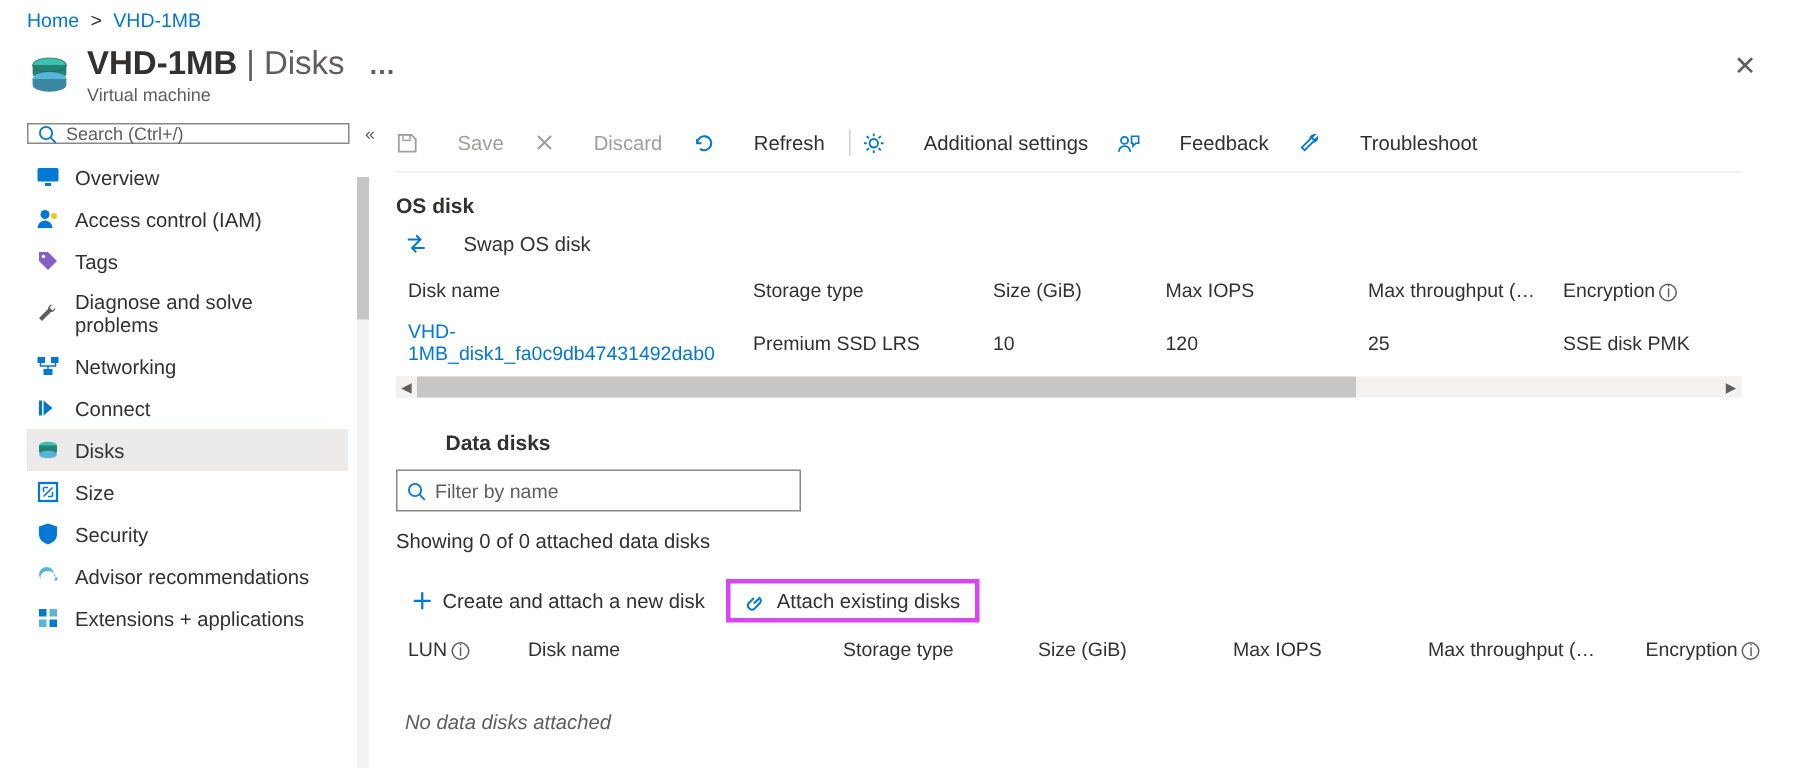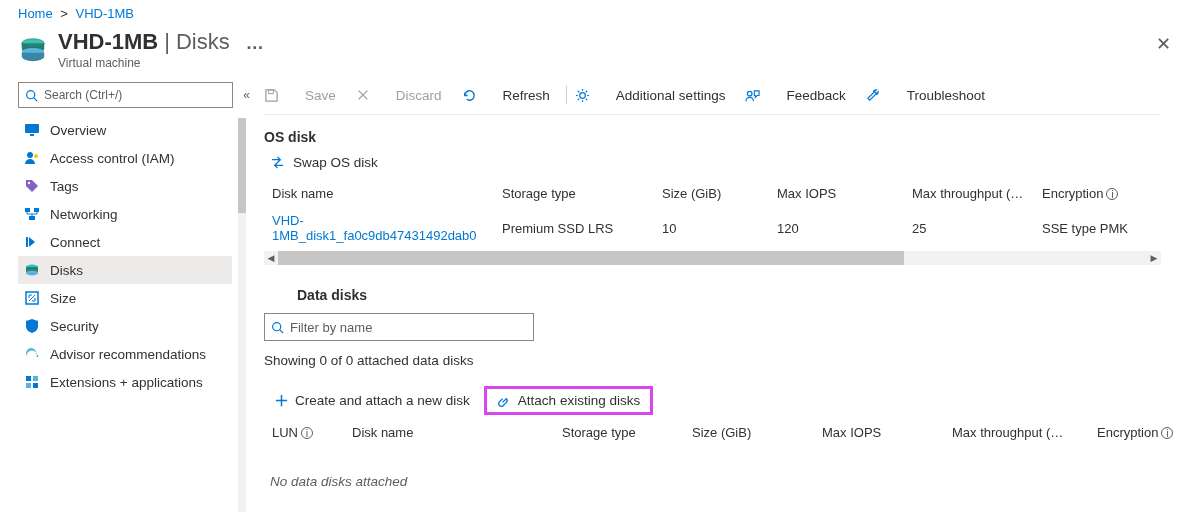--- a/index.html
+++ b/index.html
@@ -38,21 +38,21 @@
   .header-dots { margin-left: 16px; color: #605e5c; font-size: 18px; cursor: pointer; }
   .close-x {
     position: absolute; right: 26px; top: 6px; font-size: 18px; color: #605e5c; cursor: pointer;
   }
   .layout { display: flex; height: calc(512px - 70px); }
   .sidebar {
     width: 250px; border-right: 0; padding-left: 18px; position: relative;
   }
   .search-row { display: flex; align-items: center; margin: 6px 0 8px 0; }
   .search-box {
-    flex: 1; border: 1px solid #8a8886; height: 26px; display: flex; align-items: center;
+    flex: 1; border: 1px solid #8a8886; height: 14px; display: flex; align-items: center;
     padding: 0 6px; font-size: 12px; color: #605e5c;
   }
   .search-box svg { margin-right: 6px; }
   .collapse-btn { margin-left: 10px; color: #605e5c; cursor: pointer; font-size: 12px; }
   .nav-scroll {
     position: absolute; right: 4px; top: 42px; bottom: 0; width: 8px;
     background: #f3f2f1;
   }
   .nav-thumb { background: #c8c6c4; position: absolute; width: 100%; top: 0; height: 95px; }
   .nav-list { list-style: none; }
@@ -73,21 +73,21 @@
     border-bottom: 1px solid #edebe9; margin-right: 36px;
   }
   .tb-btn {
     display: flex; align-items: center; margin-right: 20px; cursor: pointer;
     color: #323130; font-size: 13.5px; gap: 20px;
   }
   .tb-btn.disabled { color: #a19f9d; cursor: default; }
   .tb-btn svg, .tb-btn .ic { margin-right: 6px; }
   .tb-sep { width: 1px; height: 18px; background: #d2d0ce; margin: 0 8px 0 -4px; }
   .section-heading { font-weight: 600; font-size: 14px; margin: 14px 0 10px 0; }
-  .swap-link { display: flex; align-items: center; color: #323130; font-size: 13.5px; margin-bottom: 10px; margin-left: 6px; cursor:pointer;}
+  .swap-link { display: flex; align-items: center; color: #323130; font-size: 13.5px; margin-bottom: 10px; margin-left: 6px; cursor:pointer;gap:16px;}
   .swap-link svg { margin-right: 8px; }
   table { border-collapse: collapse; width: calc(100% - 36px); table-layout: fixed; }
   th { text-align: left; font-weight: 400; font-size: 13px; color: #323130; padding: 6px 8px; }
   td { padding: 6px 8px; font-size: 13px; }
   td.link { color: #0078d4; cursor:pointer; }
   .info-icon { font-size: 11px; border:1px solid #605e5c; border-radius:50%; width:12px; height:12px; display:inline-flex; align-items:center; justify-content:center; margin-left:3px; color:#605e5c;}
   .hscroll {
     height: 14px; background: #f3f2f1; position: relative; width: calc(100% - 36px); margin-top: 2px;
   }
   .hscroll .arrow-l, .hscroll .arrow-r {
@@ -175,20 +175,28 @@
         <span>Access control (IAM)</span>
       </li>
       <li class="nav-item">
         <span class="ic">
             <svg width="16" height="16" viewBox="0 0 16 16">
               <path d="M2 2 h6 l6 6 -6 6 -6-6 z" fill="#8661c5"></path>
               <circle cx="5" cy="5" r="1.2" fill="#fff"></circle>
             </svg>
           </span>
         <span>Tags</span>
+      </li>
+      <li class="nav-item">
+        <span class="ic">
+            <svg width="16" height="16" viewBox="0 0 16 16">
+              <path d="M11 2 a3 3 0 0 0 -3 3 l-6 6 2 2 6-6 a3 3 0 0 0 3-3 l-2 2 -2-2 z" fill="#605e5c"></path>
+            </svg>
+          </span>
+        <span>Diagnose and solve problems</span>
       </li>
     </ul>
 
 
     <ul class="nav-list">
       <li class="nav-item">
         <span class="ic">
             <svg width="16" height="16" viewBox="0 0 16 16">
               <rect x="1" y="2" width="5" height="4" fill="#0078d4"></rect>
               <rect x="10" y="2" width="5" height="4" fill="#0078d4"></rect>
@@ -326,21 +334,21 @@
           <th class="col-os-enc"><span>Encryption</span><span class="info-icon">i</span></th>
         </tr>
       </thead>
       <tbody>
         <tr>
           <td class="link">VHD-1MB_disk1_fa0c9db47431492dab0</td>
           <td>Premium SSD LRS</td>
           <td>10</td>
           <td>120</td>
           <td>25</td>
-          <td>SSE type PMK</td>
+          <td>SSE disk PMK</td>
         </tr>
       </tbody>
     </table>
     <div class="hscroll">
       <div class="arrow-l">◀</div>
       <div class="track">
           <div class="thumb"></div>
         </div>
       <div class="arrow-r">▶</div>
     </div>

